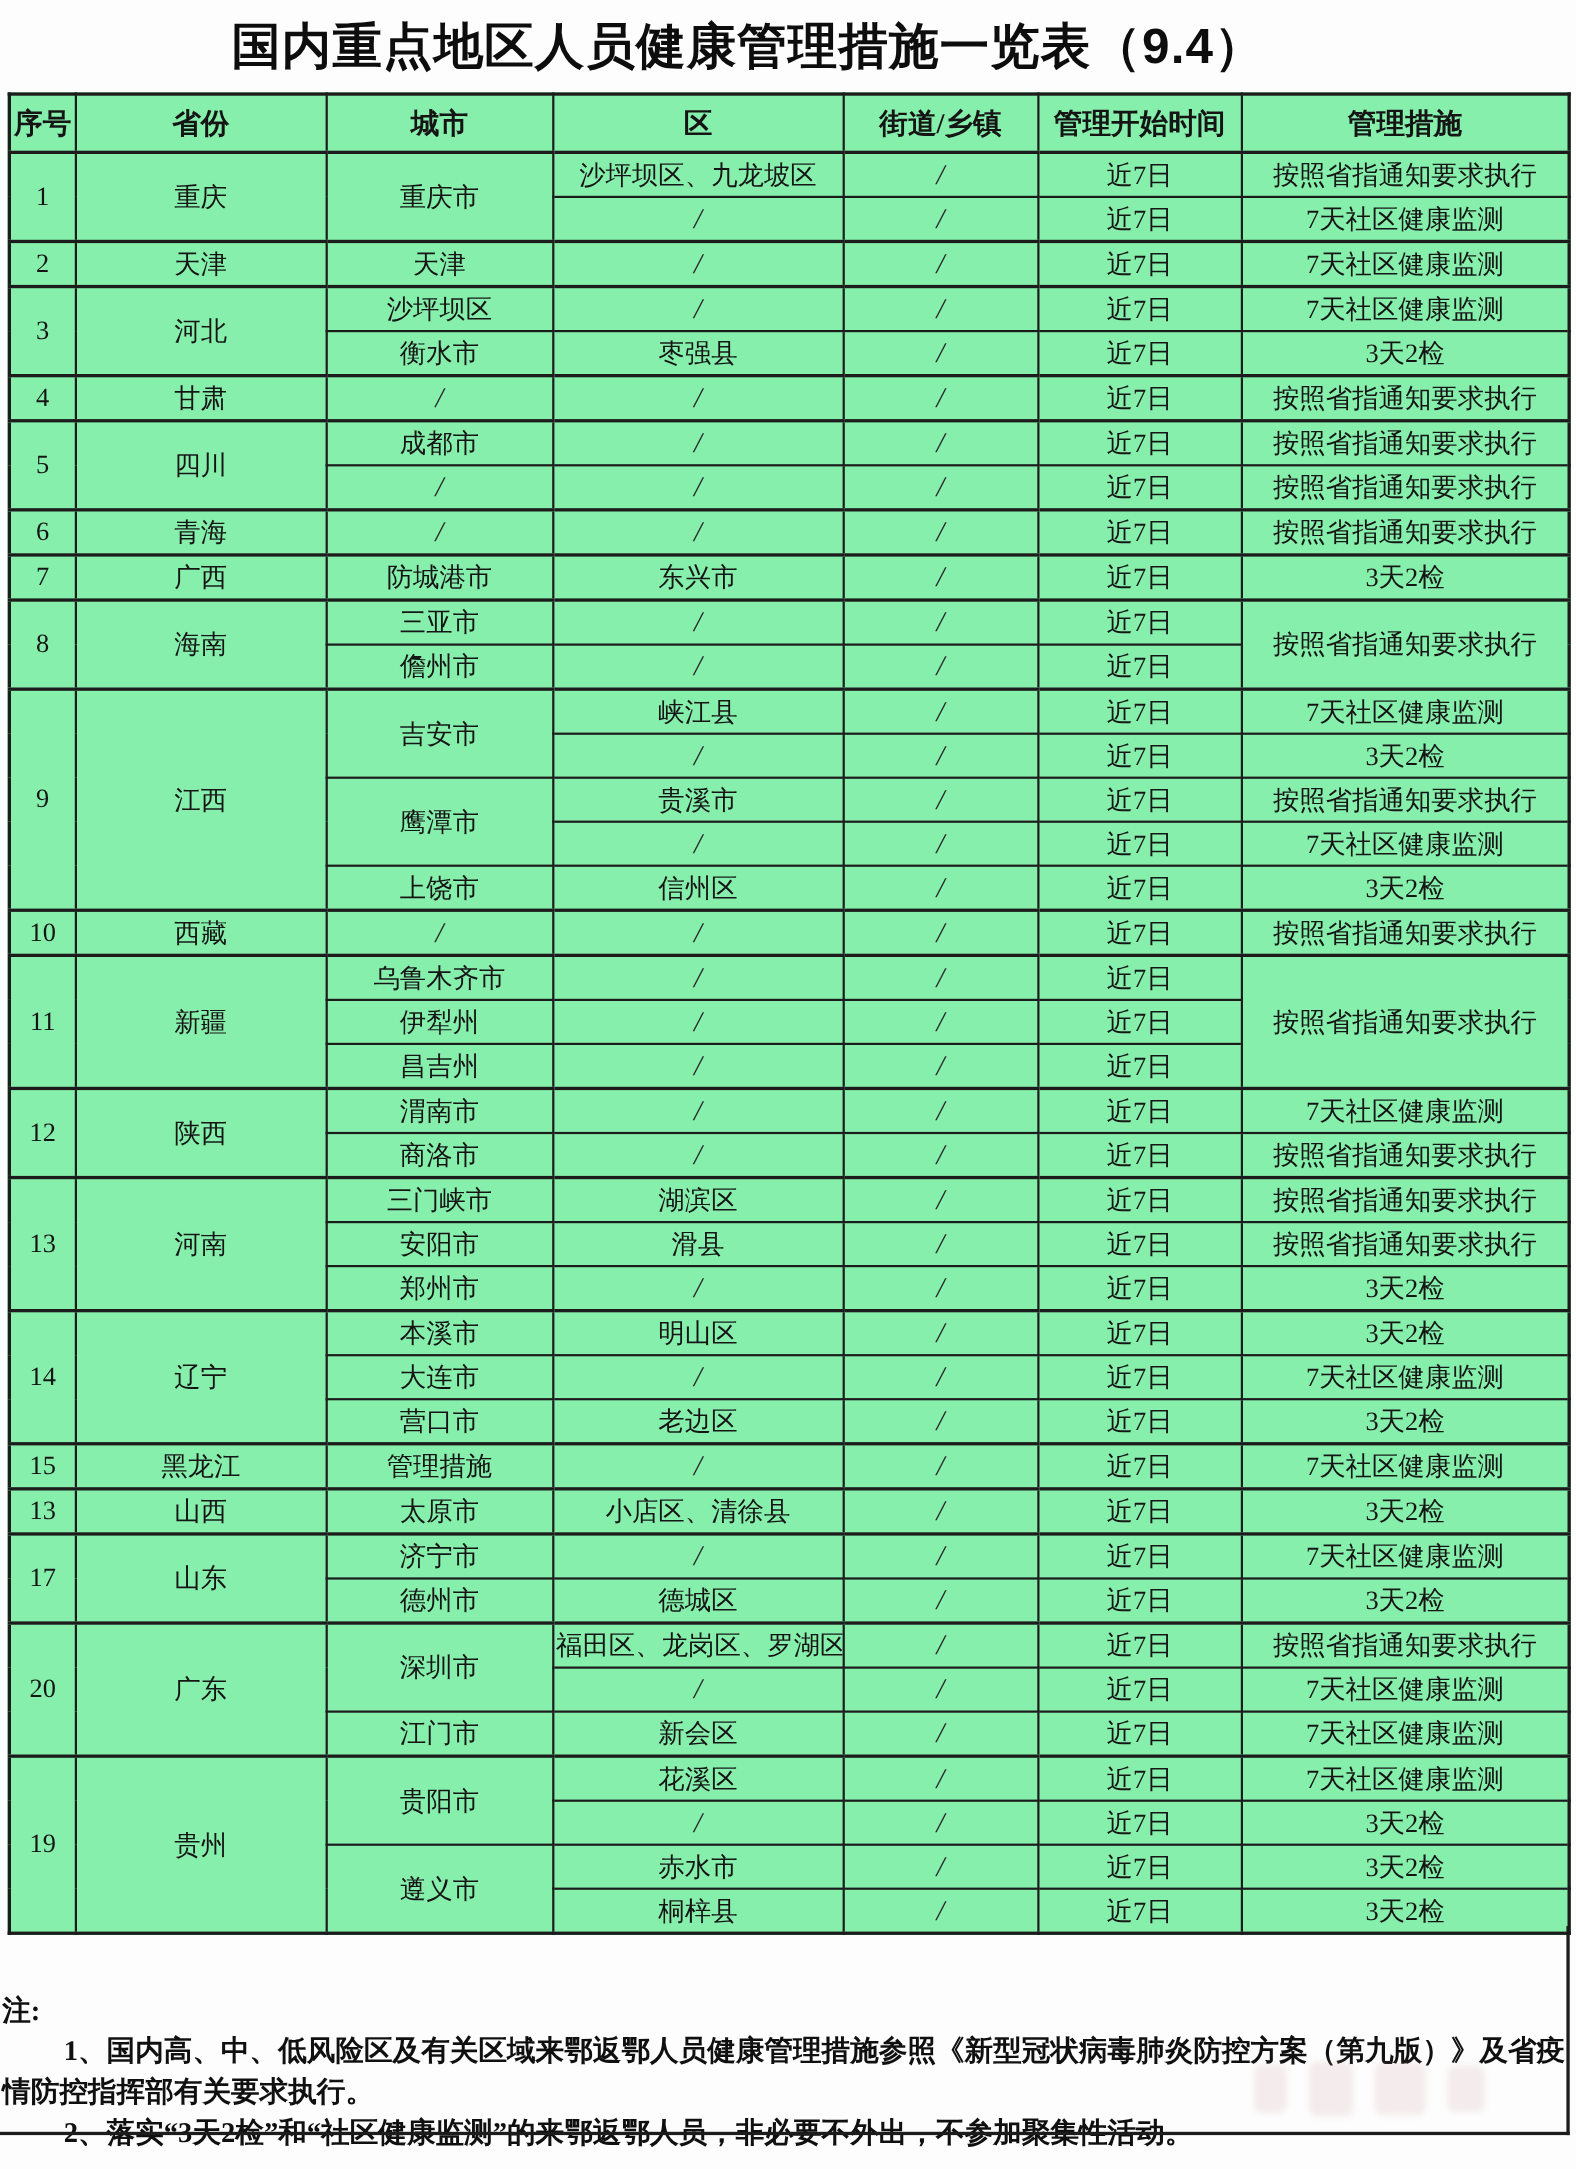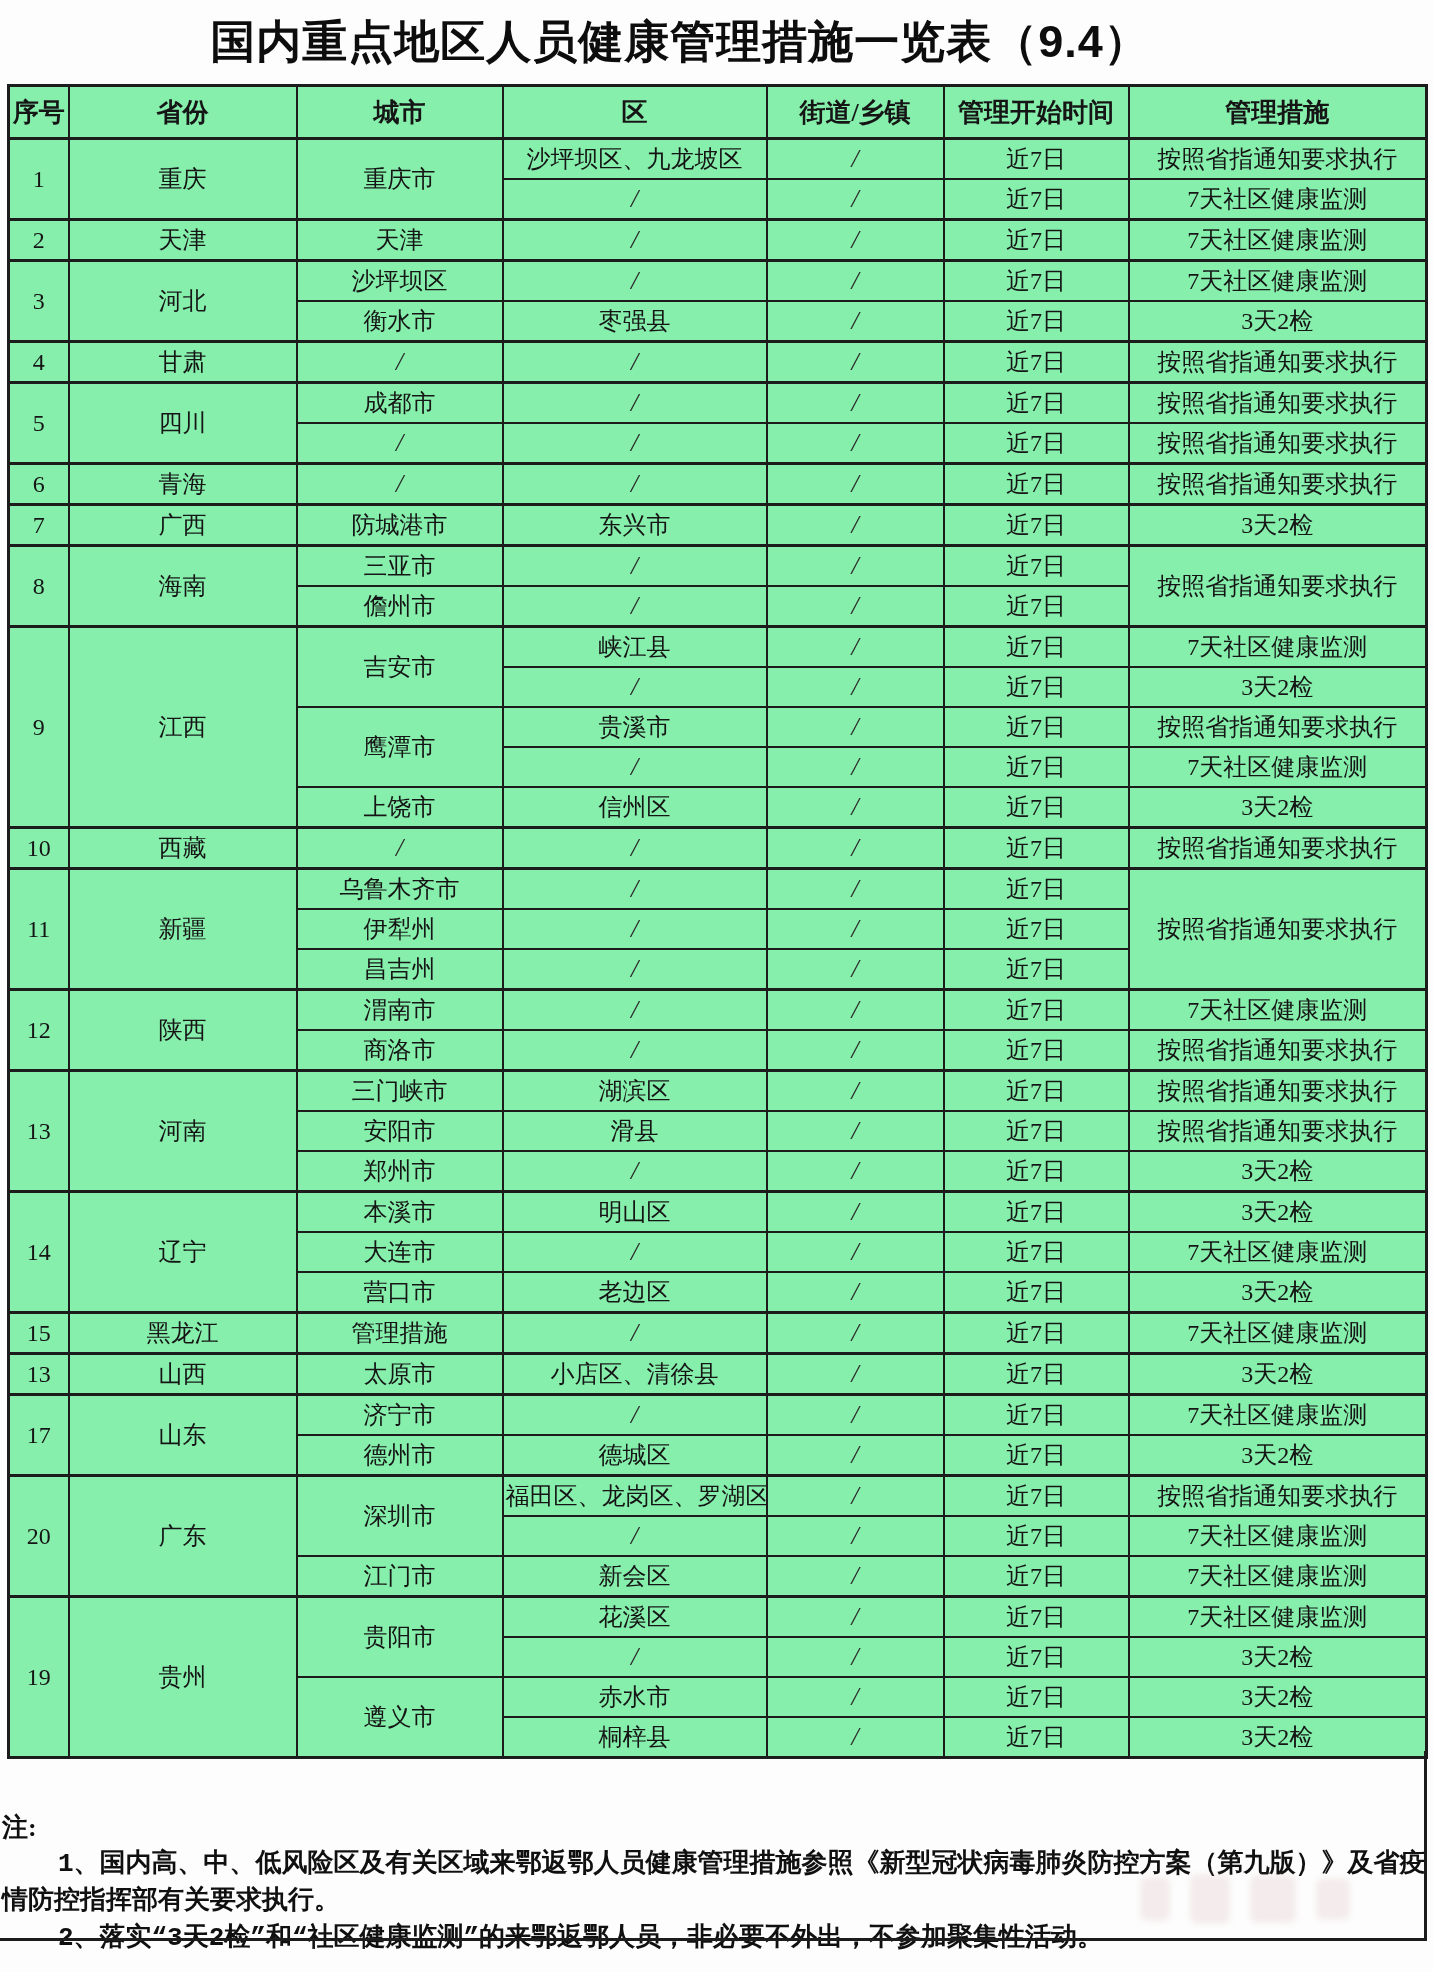--- a/index.html
+++ b/index.html
@@ -56,21 +56,21 @@
   td.slash{font-style:italic;font-size:26px;color:#2a2a2a;}
   .notes{
     margin:50px 0 0 2px;
     width:1424px;
     font-size:26px;
     font-weight:bold;
     line-height:37px;
     color:#101010;
   }
   .notes-label{text-indent:0;}
-  .note-item{text-indent:2.15em;font-family:Liberation Mono, monospace;}
+  .note-item{text-indent:2.15em;}
   .watermark{
     position:absolute;
     top:1868px;left:1140px;
     width:230px;height:62px;
     display:flex;align-items:center;gap:20px;
     opacity:.55;
     filter:blur(3px);
   }
   .watermark i{
     display:block;border-radius:7px;

